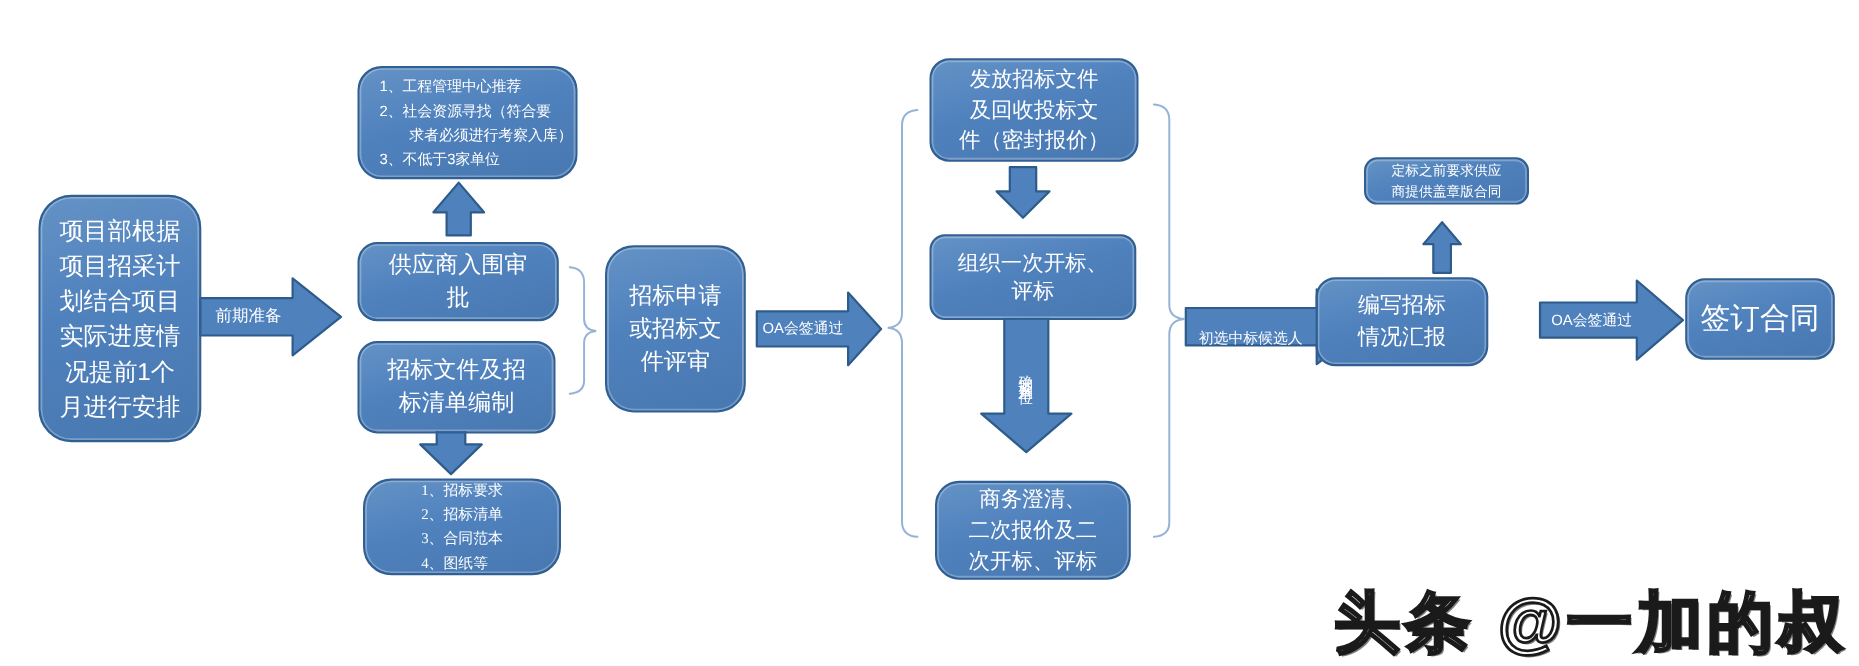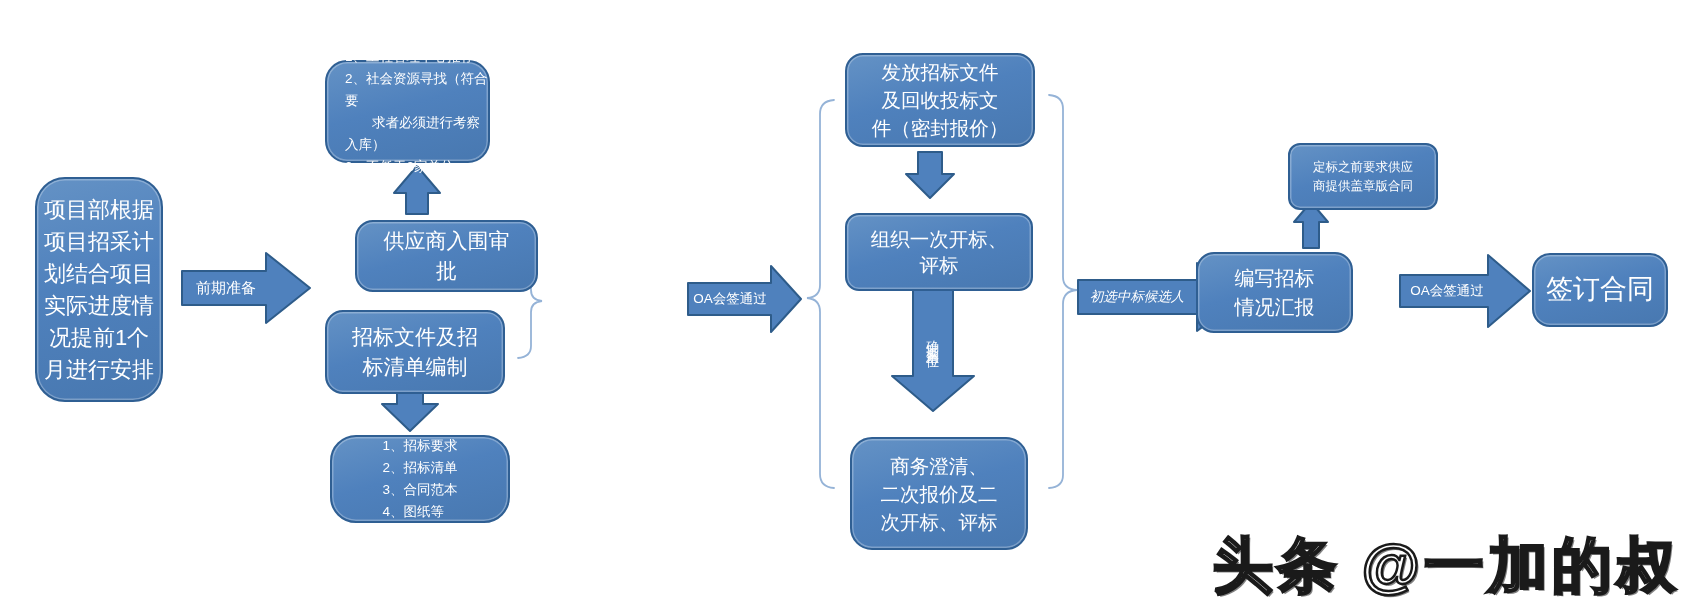--- a/index.html
+++ b/index.html
@@ -52,68 +52,71 @@
 
     <polygon class="arrow" points="918,152 918,174 906,174 930,198 954,174 942,174 942,152"></polygon>
     <polygon class="arrow" points="397,386 397,404 382,404 410,431 438,404 423,404 423,386"></polygon>
     <polygon class="arrow" points="913,281 913,376 892,376 933,411 974,376 953,376 953,281"></polygon>
 
     <path class="brace" d="M 518 243 Q 531 244 531 257 L 531 290 Q 531 300 542 301 Q 531 302 531 312 L 531 346 Q 531 357 518 358"></path>
     <path class="brace" d="M 834 100 Q 820 101 820 114 L 820 285 Q 820 297 807 298 Q 820 299 820 312 L 820 474 Q 820 487 834 488"></path>
     <path class="brace" d="M 1049 95 Q 1063 96 1063 109 L 1063 277 Q 1063 289 1077 290 Q 1063 291 1063 304 L 1063 475 Q 1063 487 1049 488"></path>
   </svg>
 
-  <div class="box" style="left:35px;top:177px;width:128px;height:225px;border-radius:30px;font-size:22px;line-height:32px;">项目部根据
+  <div class="box" style="left:35px;top:177px;width:148px;height:225px;border-radius:30px;font-size:22px;line-height:32px;">项目部根据
 项目招采计
 划结合项目
 实际进度情
 况提前1个
 月进行安排</div>
 
-  <div class="box list" style="left:325px;top:60px;width:165px;height:103px;border-radius:22px;padding-left:18px;">
+  <div class="box list" style="left:325px;top:60px;width:200px;height:103px;border-radius:22px;padding-left:18px;">
     <span class="inner">1、工程管理中心推荐
 2、社会资源寻找（符合要
 　　求者必须进行考察入库）
 3、不低于3家单位</span>
   </div>
 
-  <div class="box" style="left:325px;top:220px;width:183px;height:72px;border-radius:18px;font-size:21px;margin-left:30px;">供应商入围审
+  <div class="box" style="left:325px;top:220px;width:183px;height:72px;border-radius:18px;font-size:21px;">供应商入围审
 批</div>
 
   <div class="box" style="left:325px;top:310px;width:180px;height:84px;border-radius:18px;font-size:21px;">招标文件及招
 标清单编制</div>
 
-  <div class="box list" style="left:330px;top:435px;width:180px;height:88px;border-radius:26px;justify-content:center;">
+  <div class="box list" style="left:330px;top:435px;width:180px;height:88px;border-radius:26px;justify-content:center;font-family:Liberation Serif, serif;">
     <span class="inner">1、招标要求
 2、招标清单
 3、合同范本
 4、图纸等</span>
   </div>
 
+  <div class="box" style="left:550px;top:223px;width:128px;height:152px;border-radius:26px;font-size:21px;line-height:30px;">招标申请
+或招标文
+件评审</div>
 
   <div class="box" style="left:845px;top:53px;width:190px;height:94px;border-radius:18px;font-size:19.5px;line-height:28px;">发放招标文件
 及回收投标文
 件（密封报价）</div>
 
   <div class="box" style="left:845px;top:213px;width:188px;height:78px;border-radius:14px;font-size:19.5px;line-height:26px;">组织一次开标、
 评标</div>
 
-  <div class="box" style="left:850px;top:437px;width:178px;height:113px;border-radius:22px;font-size:19.5px;line-height:28px;">商务澄清、
+  <div class="box" style="left:850px;top:437px;width:178px;height:90px;border-radius:22px;font-size:19.5px;line-height:28px;">商务澄清、
 二次报价及二
 次开标、评标</div>
 
-  <div class="box" style="left:1288px;top:143px;width:150px;height:67px;border-radius:12px;font-size:12.5px;line-height:19px;">定标之前要求供应
+  <div class="box" style="left:1240px;top:143px;width:150px;height:43px;border-radius:12px;font-size:12.5px;line-height:19px;">定标之前要求供应
 商提供盖章版合同</div>
 
   <div class="box" style="left:1196px;top:252px;width:157px;height:81px;border-radius:18px;font-size:20px;line-height:29px;">编写招标
 情况汇报</div>
 
   <div class="box" style="left:1532px;top:253px;width:136px;height:74px;border-radius:18px;font-size:27px;">签订合同</div>
 
   <span class="alabel" style="left:186px;top:279px;width:80px;font-size:15px;">前期准备</span>
   <span class="alabel" style="left:688px;top:291px;width:84px;">OA会签通过</span>
-  <span class="alabel" style="left:1080px;top:289px;width:114px;font-style:italic;">初选中标候选人</span>
+  <span class="alabel" style="left:1080px;top:300px;width:114px;">初选中标候选人</span>
   <span class="alabel" style="left:1404px;top:283px;width:86px;">OA会签通过</span>
   <span class="vlabel" style="left:926px;top:288px;height:102px;">确定谈判单位</span>
 
   <div id="watermark">头条 @一加的叔</div>
 
 </div>
 
 </body></html>

